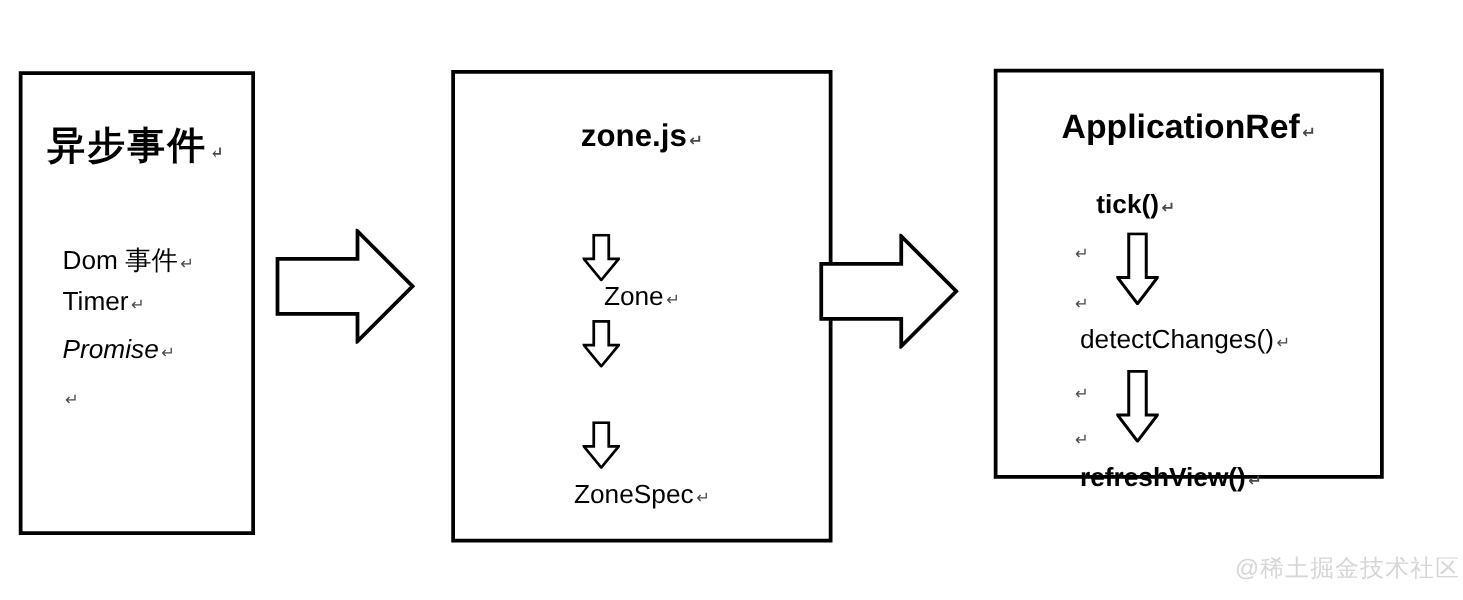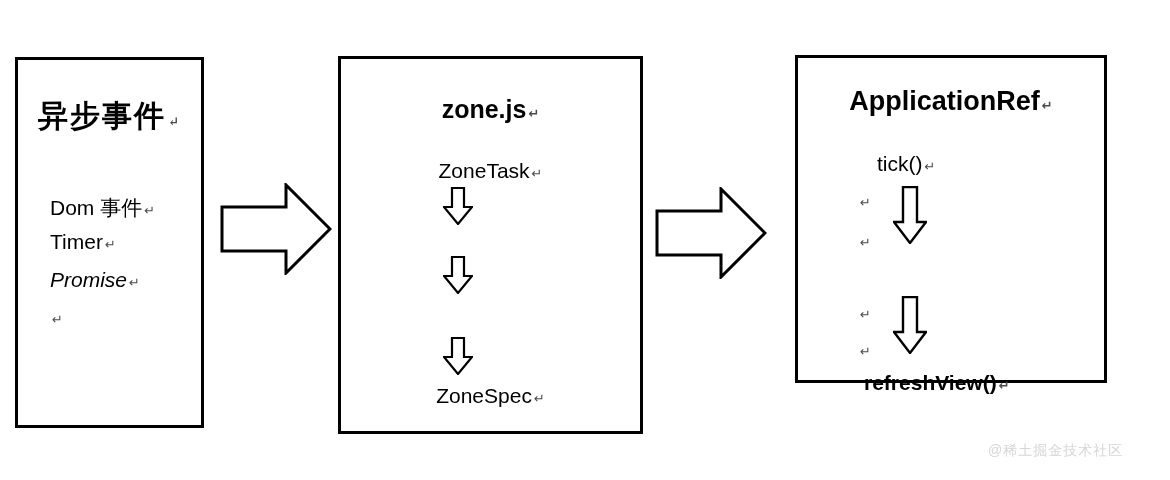--- a/index.html
+++ b/index.html
@@ -11,21 +11,21 @@
     color:#000;
     overflow:hidden;
   }
   .box{
     position:absolute;
     border:3px solid #000;
     background:#fff;
     box-sizing:border-box;
   }
   .box-left  {left:15px;  top:57px; width:189px; height:371px;}
-  .box-mid   {left:338px; top:56px; width:305px; height:378px;}
+  .box-mid   {left:361px; top:56px; width:305px; height:378px;}
   .box-right {left:795px; top:55px; width:312px; height:328px;}
 
   .abs{position:absolute; white-space:nowrap;}
 
   .title-cjk{
     font-family:"Liberation Serif","DejaVu Serif",serif;
     font-weight:bold;
     font-size:30px;
     letter-spacing:2px;
   }
@@ -46,21 +46,21 @@
     position:absolute;
     font-size:13px;
     color:#4a4a4a;
   }
 
   .v-arrow,.h-arrow{position:absolute;display:block;}
 
   .watermark{
     position:absolute;
     left:988px; top:442px;
-    font-size:14px;
+    font-size:19px;
     color:#d6d6d6;
     letter-spacing:1px;
     text-align:center;
   }
 </style>
 </head>
 <body>
 
 <div class="canvas">
 
@@ -73,54 +73,55 @@
     <div class="ret-solo" style="left:34px;top:252px;">↵</div>
   </div>
 
   <svg class="h-arrow" style="left:220px;top:183px;" width="112" height="92" viewBox="0 0 112 92">
     <polygon points="2,24 66,24 66,2 110,46 66,90 66,68 2,68" fill="#ffffff" stroke="#000000" stroke-width="3"></polygon>
   </svg>
 
   <div class="box box-mid">
     <div class="abs centered title-latin" style="top:36px;"><span>zone.js</span><span class="ret">↵</span></div>
 
-    <div class="abs centered label" style="top:100px;"><span>ZoneTask</span><span class="ret">↵</span></div>
 
     <svg class="v-arrow" style="left:102px;top:128px;" width="30" height="38" viewBox="0 0 30 38">
       <polygon points="9,1 21,1 21,20 29,20 15,37 1,20 9,20" fill="#ffffff" stroke="#000000" stroke-width="2.2"></polygon>
     </svg>
 
+    <div class="abs centered label" style="top:167px;"><span>Zone</span><span class="ret">↵</span></div>
 
     <svg class="v-arrow" style="left:102px;top:197px;" width="30" height="38" viewBox="0 0 30 38">
       <polygon points="9,1 21,1 21,20 29,20 15,37 1,20 9,20" fill="#ffffff" stroke="#000000" stroke-width="2.2"></polygon>
     </svg>
 
 
     <svg class="v-arrow" style="left:102px;top:278px;" width="30" height="38" viewBox="0 0 30 38">
       <polygon points="9,1 21,1 21,20 29,20 15,37 1,20 9,20" fill="#ffffff" stroke="#000000" stroke-width="2.2"></polygon>
     </svg>
 
     <div class="abs centered label" style="top:325px;"><span>ZoneSpec</span><span class="ret">↵</span></div>
   </div>
 
   <svg class="h-arrow" style="left:655px;top:187px;" width="112" height="92" viewBox="0 0 112 92">
     <polygon points="2,24 66,24 66,2 110,46 66,90 66,68 2,68" fill="#ffffff" stroke="#000000" stroke-width="3"></polygon>
   </svg>
 
   <div class="box box-right">
     <div class="abs centered title-latin" style="top:28px;font-size:27px;"><span>ApplicationRef</span><span class="ret">↵</span></div>
 
-    <div class="abs label" style="left:79px;top:94px;"><span>tick()</span><span class="ret">↵</span></div>
+    <div class="abs label" style="left:79px;top:94px;font-weight:bold;"><span>tick()</span><span class="ret">↵</span></div>
 
     <div class="ret-solo" style="left:62px;top:137px;">↵</div>
     <div class="ret-solo" style="left:62px;top:177px;">↵</div>
     <svg class="v-arrow" style="left:95px;top:128px;" width="34" height="58" viewBox="0 0 34 58">
       <polygon points="10,1 24,1 24,36 33,36 17,57 1,36 10,36" fill="#ffffff" stroke="#000000" stroke-width="2.4"></polygon>
     </svg>
 
+    <div class="abs label" style="left:66px;top:202px;"><span>detectChanges()</span><span class="ret">↵</span></div>
 
     <div class="ret-solo" style="left:62px;top:249px;">↵</div>
     <div class="ret-solo" style="left:62px;top:286px;">↵</div>
     <svg class="v-arrow" style="left:95px;top:238px;" width="34" height="58" viewBox="0 0 34 58">
       <polygon points="10,1 24,1 24,36 33,36 17,57 1,36 10,36" fill="#ffffff" stroke="#000000" stroke-width="2.4"></polygon>
     </svg>
 
     <div class="abs label" style="left:66px;top:313px;font-weight:bold;"><span>refreshView()</span><span class="ret">↵</span></div>
   </div>
 

